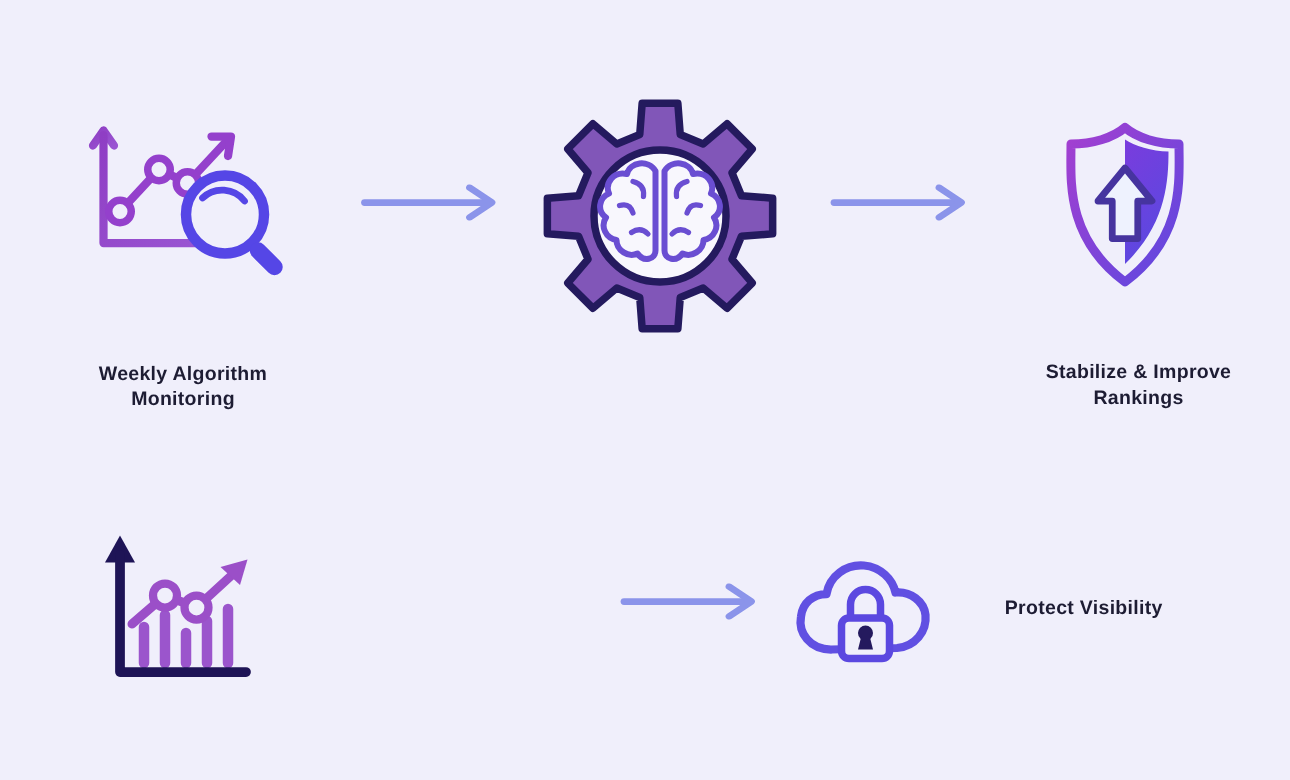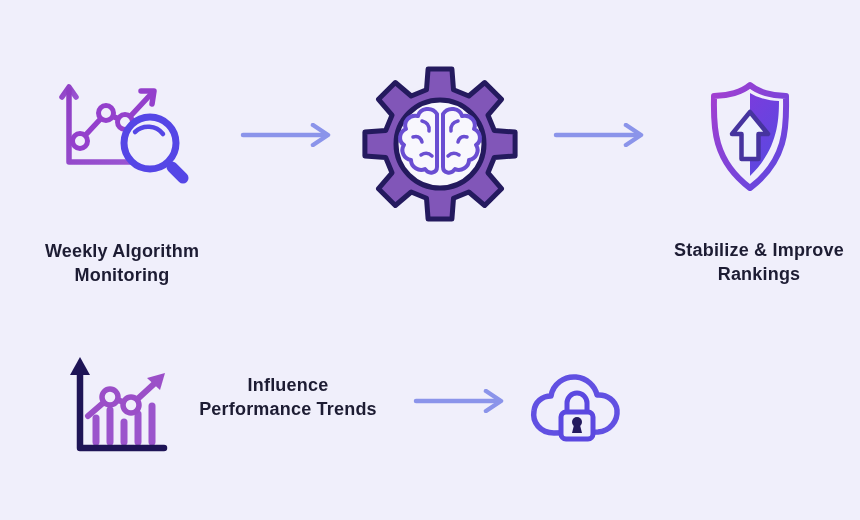--- a/index.html
+++ b/index.html
@@ -6,21 +6,21 @@
   .canvas{
     position:relative;
     width:860px;height:520px;
     background:#f0effb;
     overflow:hidden;
     font-family:"Liberation Sans", sans-serif;
   }
   .node-label{
     position:absolute;
     text-align:center;
-    font-size:18px;
+    font-size:13px;
     font-weight:bold;
     line-height:1.32;
     color:#1d1c33;
     white-space:pre-line;
     letter-spacing:0.2px;
   }
   .icon-wrap{position:absolute;display:block;}
   svg{display:block;}
 </style>
 </head>
@@ -119,34 +119,33 @@
       <path d="M30,64 L52,45 L73,53 L97,31" fill="none" stroke="#9b4fc8" stroke-width="6" stroke-linecap="round" stroke-linejoin="round"></path>
       <polygon points="107,21 102,38 89,26" fill="#9b4fc8"></polygon>
       <circle cx="52" cy="45" r="8" fill="#f0effb" stroke="#9b4fc8" stroke-width="5.5"></circle>
       <circle cx="73" cy="53" r="8" fill="#f0effb" stroke="#9b4fc8" stroke-width="5.5"></circle>
 
       <polygon points="22,5 12,23 32,23" fill="#1e1456"></polygon>
       <path d="M22,18 L22,96 L106,96" fill="none" stroke="#1e1456" stroke-width="6.5" stroke-linecap="round" stroke-linejoin="round"></path>
     </svg>
   </span>
 
-  <div class="node-label" style="left:178px;top:374px;width:220px;">Influence
-Performance Trends</div>
 
   <span class="icon-wrap" style="left:413px;top:389px;">
     <svg width="96" height="24" viewBox="0 0 96 24">
       <path d="M3,12 L86,12" stroke="#8b94ea" stroke-width="4.5" stroke-linecap="round"></path>
       <path d="M73,2 L88,12 L73,22" fill="none" stroke="#8b94ea" stroke-width="4.5" stroke-linecap="round" stroke-linejoin="round"></path>
     </svg>
   </span>
 
   <span class="icon-wrap" style="left:526px;top:358px;">
     <svg width="100" height="100" viewBox="0 0 100 100">
       <path d="M28,75 C14,75 6,64 8,53 C9,44 16,38 25,38 C27,26 38,18 50,19 C61,20 69,28 71,37 C81,36 90,43 91,52 C92,63 84,73 72,74 L28,75" fill="none" stroke="#6150e2" stroke-width="5.5" stroke-linecap="round" stroke-linejoin="round"></path>
       <path d="M41,56 L41,45 A10,10 0 0 1 61,45 L61,56" fill="#f0effb" stroke="#5b48e0" stroke-width="5" stroke-linecap="round"></path>
       <rect x="35" y="54" width="32" height="27" rx="5" fill="#f0effb" stroke="#5b48e0" stroke-width="5"></rect>
       <circle cx="51" cy="64" r="5" fill="#241a5e"></circle>
       <path d="M48.5,65 L46,75 L56,75 L53.5,65 Z" fill="#241a5e"></path>
     </svg>
   </span>
 
+  <div class="node-label" style="left:635px;top:396px;width:175px;">Protect Visibility</div>
 
 </div>
 
 </body></html>

